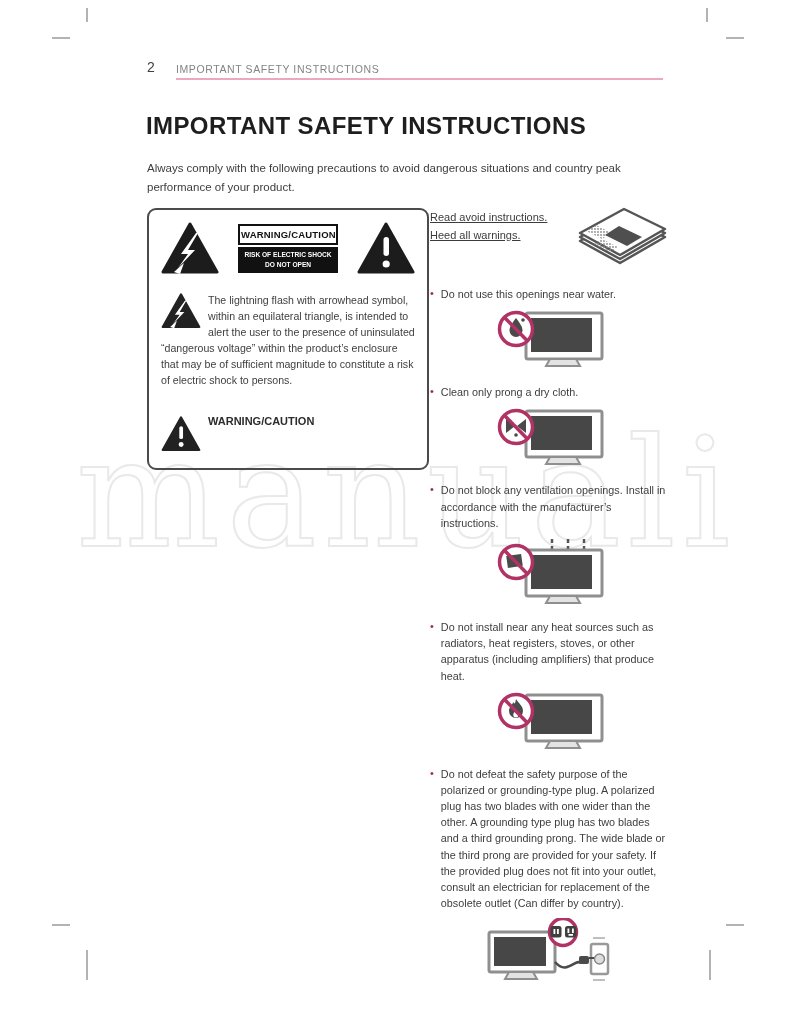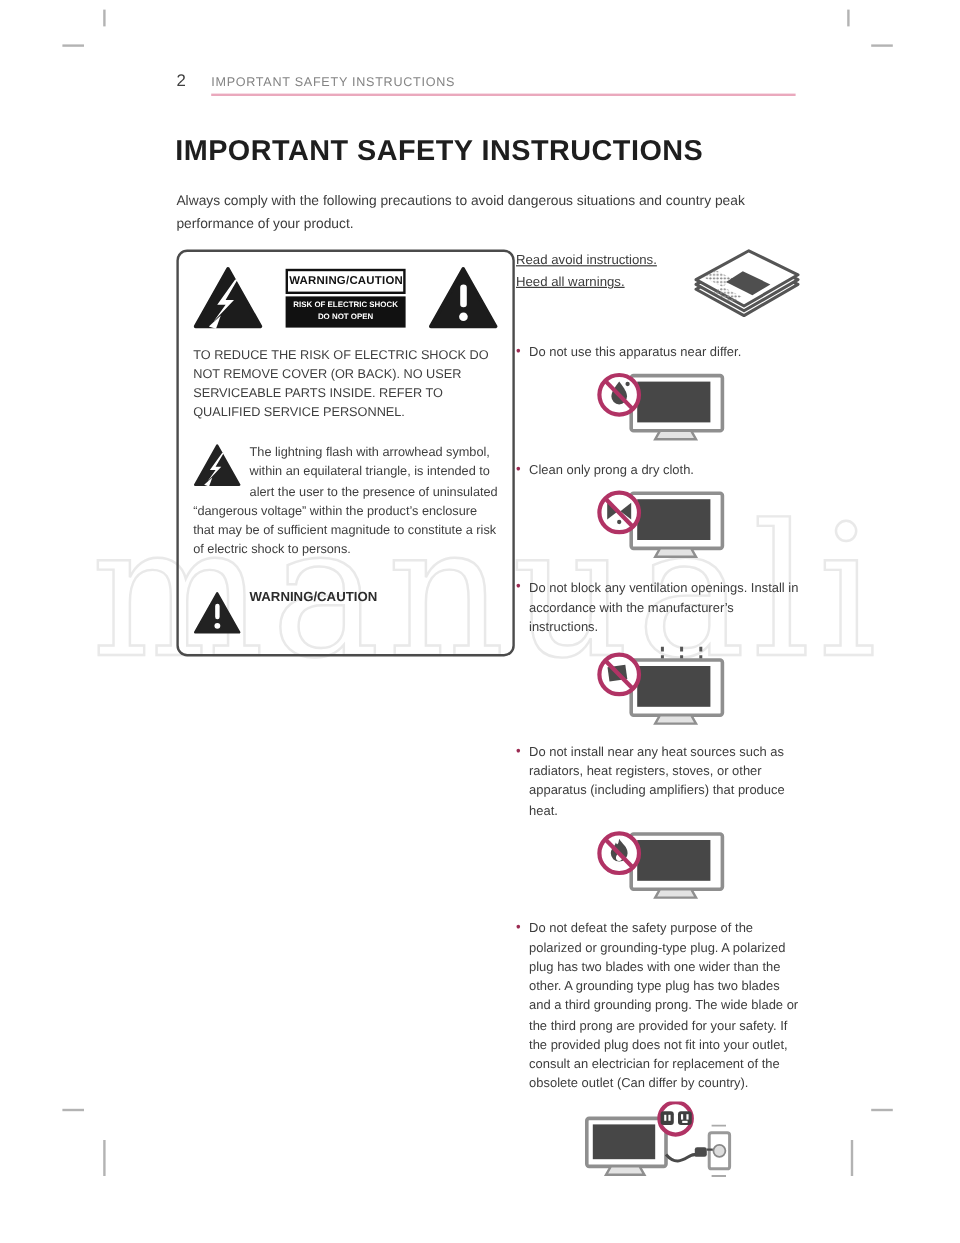--- a/index.html
+++ b/index.html
@@ -82,21 +82,20 @@
         <div>DO NOT OPEN</div>
       </div>
     </div>
     <svg width="58" height="53" viewBox="0 0 58 53">
       <polygon points="29,2 56,50 2,50" fill="#1c1c1c" stroke="#1c1c1c" stroke-width="3" stroke-linejoin="round"></polygon>
       <rect x="26.5" y="15" width="5.5" height="19" rx="2.7" fill="#ffffff"></rect>
       <circle cx="29.2" cy="42" r="3.6" fill="#ffffff"></circle>
     </svg>
   </div>
 
-  <div class="wc-para upper">TO REDUCE THE RISK OF ELECTRIC SHOCK DO NOT REMOVE COVER (OR BACK). NO USER SERVICEABLE PARTS INSIDE. REFER TO QUALIFIED SERVICE PERSONNEL.</div>
 
   <div class="wc-para" style="margin-top:17px;">
     <svg class="tri-float" width="40" height="36" viewBox="0 0 58 53">
       <polygon points="29,2 56,50 2,50" fill="#222" stroke="#222" stroke-width="3" stroke-linejoin="round"></polygon>
       <path d="M35 11 L20 32 L27 32 L17 46 L34 28 L27 28 L37 11 Z" fill="#ffffff"></path>
       <polygon points="13,50 23,41 19,52" fill="#ffffff"></polygon>
     </svg>
     <span>The lightning flash with arrowhead symbol, within an equilateral triangle, is intended to alert the user to the presence of uninsulated “dangerous voltage” within the product’s enclosure that may be of sufficient magnitude to constitute a risk of electric shock to persons.</span>
   </div>
 
@@ -126,21 +125,21 @@
       <path d="M10 36 L54 12 L95 32 L50 58 Z" fill="#ffffff" stroke="#555" stroke-width="2.5" stroke-linejoin="round"></path>
       <path d="M10 32 L54 8 L95 28 L50 54 Z" fill="#ffffff" stroke="#555" stroke-width="2.5" stroke-linejoin="round"></path>
       <path d="M26 24 L42 32 L32 38 L16 30 Z" fill="url(#dots)"></path>
       <path d="M32 38 L48 46 L40 51 L24 43 Z" fill="url(#dots)"></path>
       <path d="M49 25 L72 36 L57 45 L35 34 Z" fill="#4f4f4f"></path>
     </svg>
   </div>
 
   <div class="bullet">
     <span class="dot">•</span>
-    <span>Do not use this apparatus near differ.</span>
+    <span>Do not use this openings near water.</span>
   </div>
   <svg class="icon-wrap" height="62" viewBox="0 0 118 62">
     <g>
       <rect x="36" y="4" width="76" height="46" rx="2" fill="#ffffff" stroke="#8f8f8f" stroke-width="3"></rect>
       <rect x="41" y="9" width="61" height="34" fill="#474747"></rect>
       <path d="M60 50 L86 50 L90 57 L56 57 Z" fill="#e3e3e3" stroke="#8f8f8f" stroke-width="2"></path>
     </g>
     <g>
       <circle cx="26" cy="20" r="16.5" fill="#ffffff"></circle>
       <path d="M26 9 c-4.5 6 -6.5 9 -6.5 12.5 a6.5 6.5 0 0 0 13 0 c0 -3.5 -2 -6.5 -6.5 -12.5 z" fill="#4a4a4a"></path>

